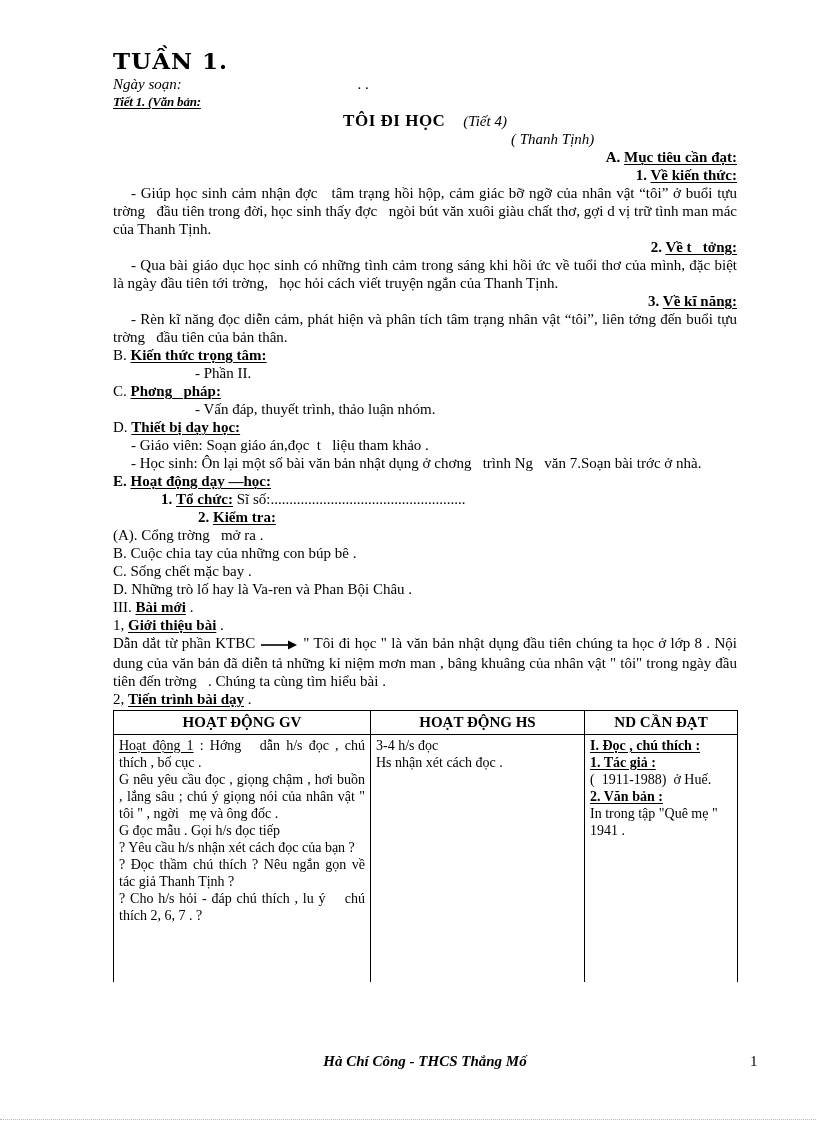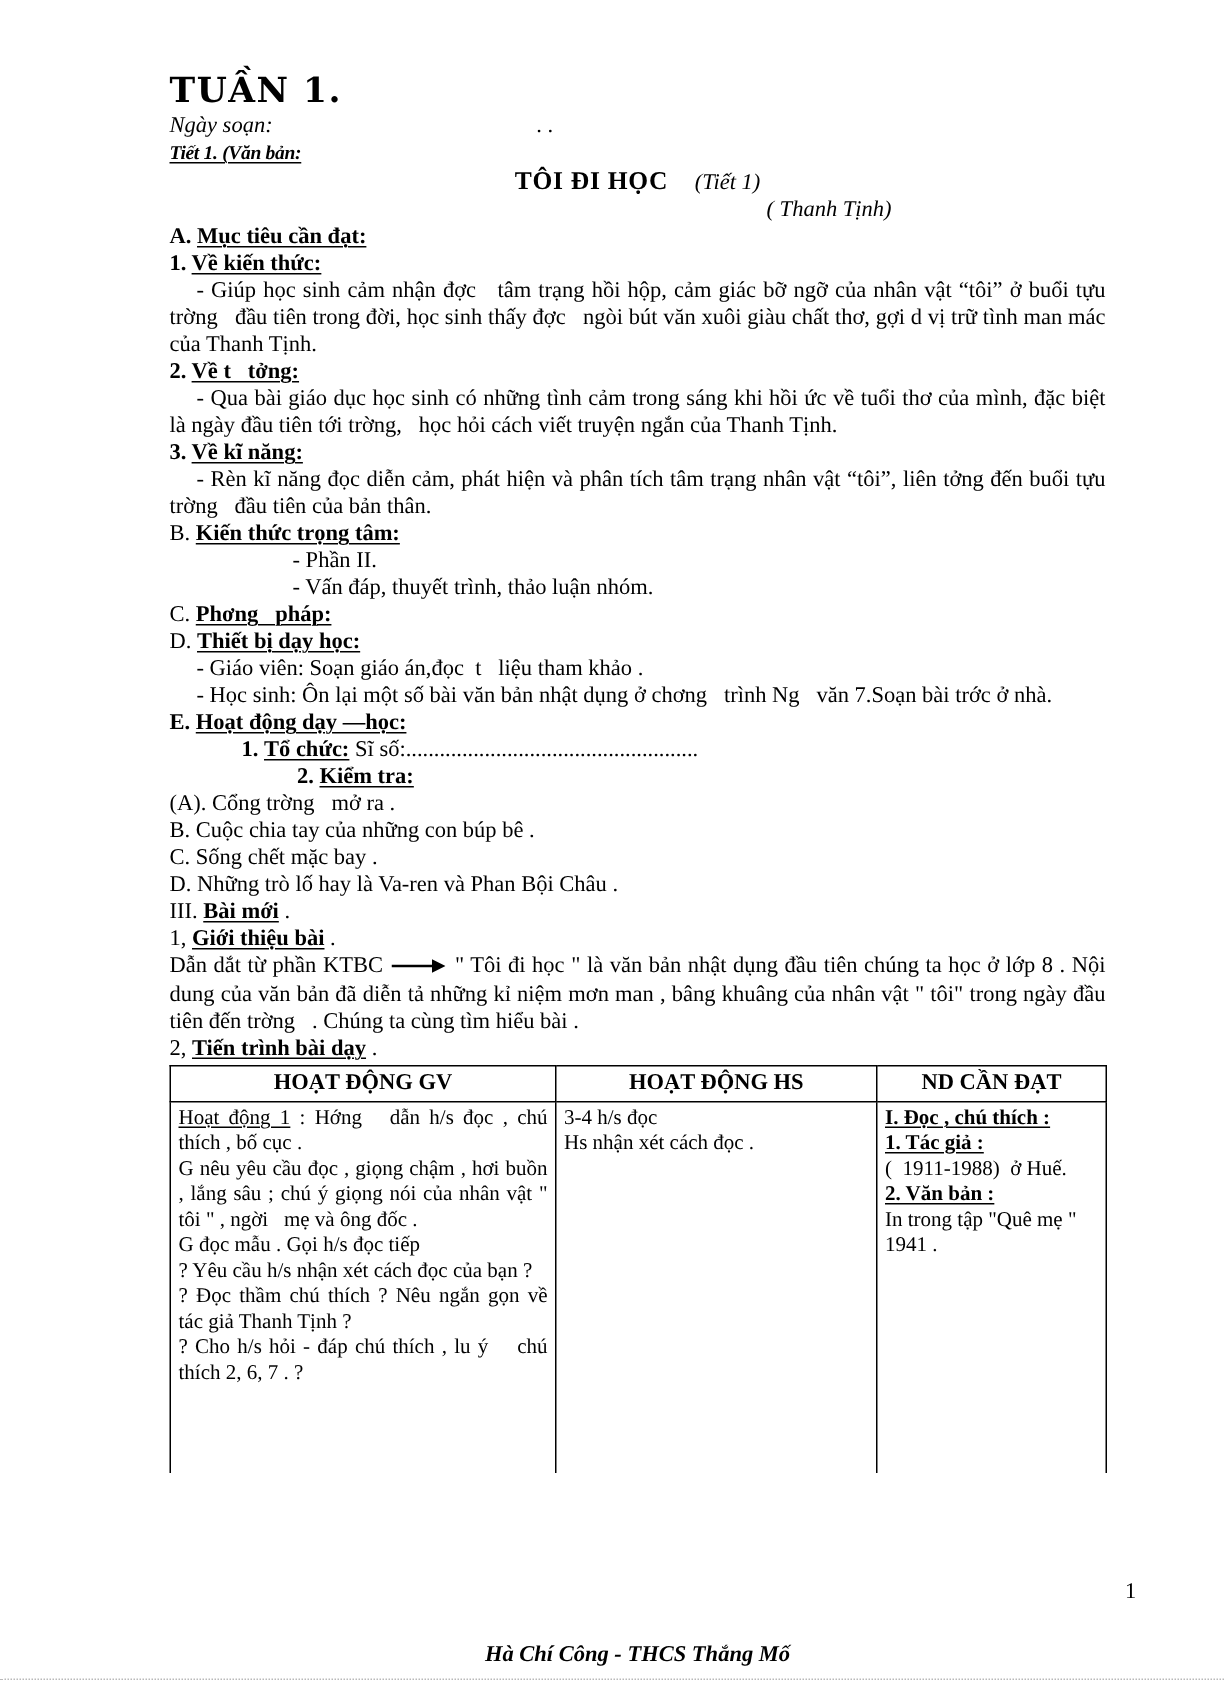--- a/index.html
+++ b/index.html
@@ -1,20 +1,20 @@
 <!DOCTYPE html>
 <html><head>
 <meta charset="utf-8">
 <style>
   html,body{margin:0;padding:0;background:#fff;}
   .page{position:relative;width:816px;height:1123px;background:#fff;color:#000;
         font-family:"Liberation Serif","DejaVu Serif",serif;font-size:15px;overflow:hidden;}
   .content{position:absolute;left:113px;top:42px;width:624px;line-height:18px;}
   .t{white-space:pre-wrap;}
-  .b{font-weight:bold;}
+  .b{font-weight:bold;text-align:right;}
   .i{}
   .u{text-decoration:underline;text-decoration-thickness:1.4px;text-underline-offset:2px;}
   .justify{text-align:justify;}
   .doc-header{font-weight:bold;font-style:italic;text-align:center;font-size:15px;}
   .week{font-family:"DejaVu Serif",serif;font-weight:800;font-size:23px;line-height:26px;letter-spacing:1px;margin-top:6px;}
   .date-line{font-style:italic;line-height:20px;}
   .mid-dots{margin-left:172px;font-style:normal;}
   .tiet-line{font-weight:bold;font-style:italic;font-size:13px;line-height:15px;letter-spacing:-0.2px;}
   .lesson-title{margin-top:2px;text-align:center;line-height:20px;}
   .lesson-title .name{font-weight:bold;font-size:17px;letter-spacing:0.5px;}
@@ -29,21 +29,21 @@
   .arrow-icon{display:inline-block;vertical-align:middle;margin:0 6px;}
   .doc-table{width:624px;border-collapse:collapse;table-layout:fixed;margin-top:2px;font-size:14px;}
   .doc-table th{border:1.5px solid #000;font-weight:bold;font-size:15px;padding:2px 2px;line-height:19px;}
   .doc-table td{border-left:1.5px solid #000;border-right:1.5px solid #000;border-bottom:none;
         vertical-align:top;padding:2px 5px;line-height:17px;height:243px;overflow:hidden;}
   .cell-gv p,.cell-hs p,.cell-nd p{margin:0;}
   .cell-gv{text-align:justify;}
   .hs-offset{margin-top:140px;}
   .nd-gap{margin-top:22px;}
   .gv-gap{margin-top:24px;}
-  .footer{position:absolute;top:1095px;left:113px;width:624px;text-align:center;
+  .footer{position:absolute;top:1053px;left:113px;width:624px;text-align:center;
           font-weight:bold;font-style:italic;font-size:15px;}
   .page-num{position:absolute;top:1053px;left:750px;font-size:15px;font-style:normal;font-weight:normal;}
   .bottom-cut{position:absolute;left:0;right:0;bottom:3px;border-top:1px dotted #b9b9b9;height:0;}
 </style>
 </head>
 <body>
 
 <div class="page">
   <div class="content">
 
@@ -57,21 +57,21 @@
       <span class="t mid-dots">. .</span>
     </div>
 
 
     <div class="tiet-line">
       <span class="t u">Tiết 1. (Văn bản:</span>
     </div>
 
     <div class="lesson-title">
       <span class="t name">TÔI ĐI HỌC</span>
-      <span class="t sub">(Tiết 1)</span>
+      <span class="t sub">(Tiết 4)</span>
     </div>
 
     <div class="author-line">
       <span class="t">( Thanh Tịnh)</span>
     </div>
 
     <div class="sec b">
       <span class="t">A.</span>
       <span class="t u">Mục tiêu cần đạt:</span>
     </div>
@@ -98,26 +98,26 @@
     </div>
 
     <div class="sec">
       <span class="t">B.</span>
       <span class="t u b">Kiến thức trọng tâm:</span>
     </div>
     <div class="sec ind82">
       <span class="t">- Phần II.</span>
     </div>
 
+    <div class="sec">
+      <span class="t">C.</span>
+      <span class="t u b">Phơng   pháp:</span>
+    </div>
     <div class="sec ind82">
       <span class="t">- Vấn đáp, thuyết trình, thảo luận nhóm.</span>
-    </div>
-    <div class="sec">
-      <span class="t">C.</span>
-      <span class="t u b">Phơng   pháp:</span>
     </div>
 
     <div class="sec">
       <span class="t">D.</span>
       <span class="t u b">Thiết bị dạy học:</span>
     </div>
     <div class="sec ind18">
       <span class="t">- Giáo viên: Soạn giáo án,đọc  t   liệu tham khảo .</span>
     </div>
     <div class="sec justify ind18">

